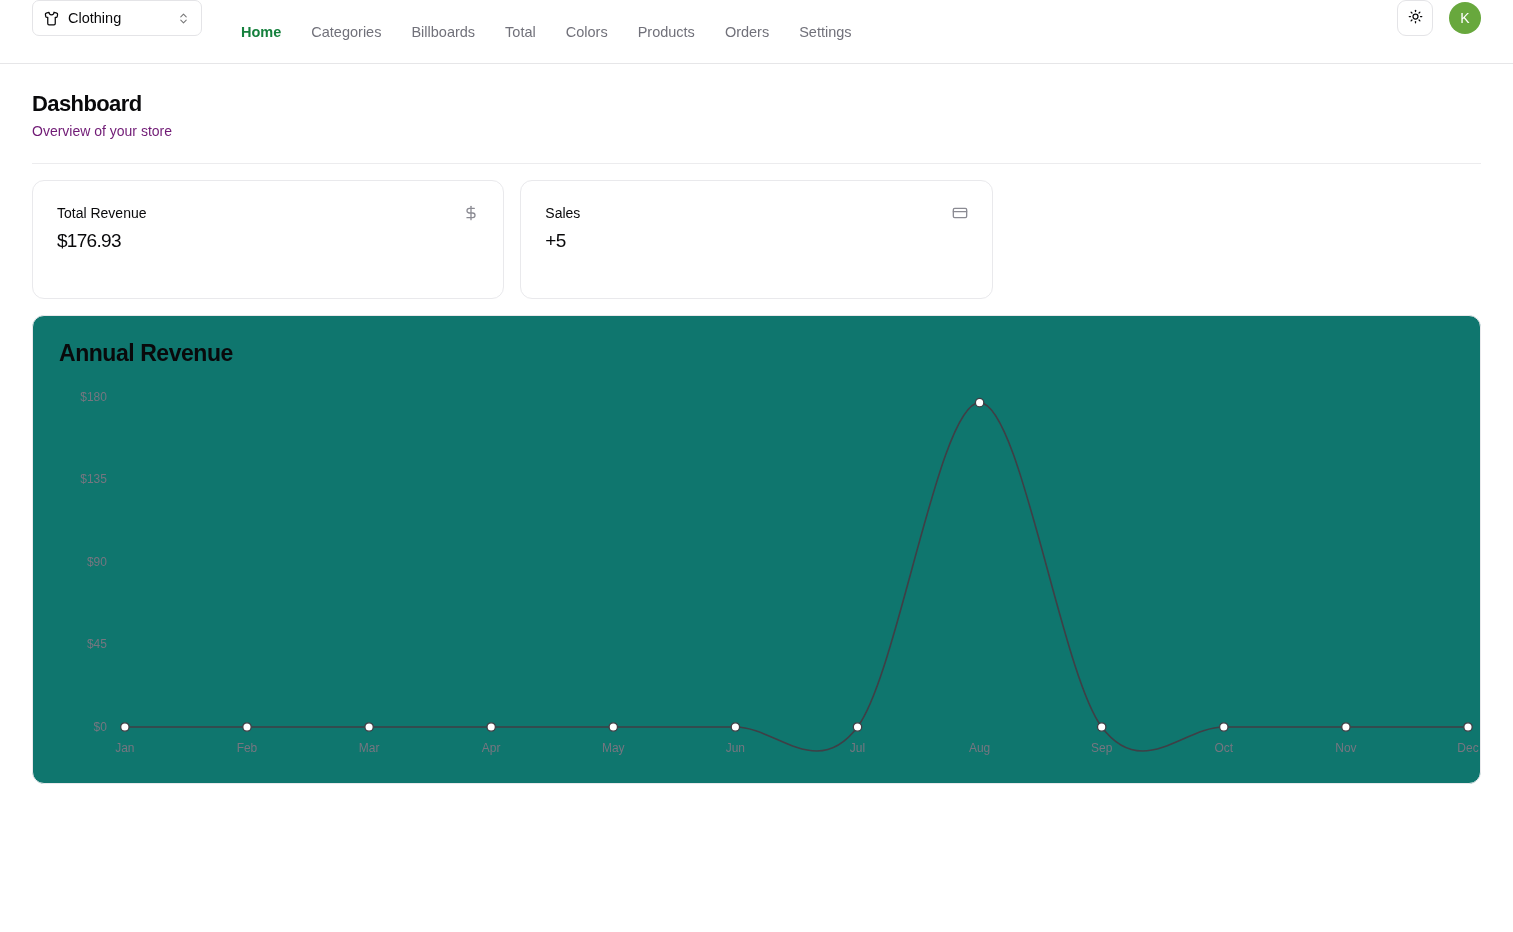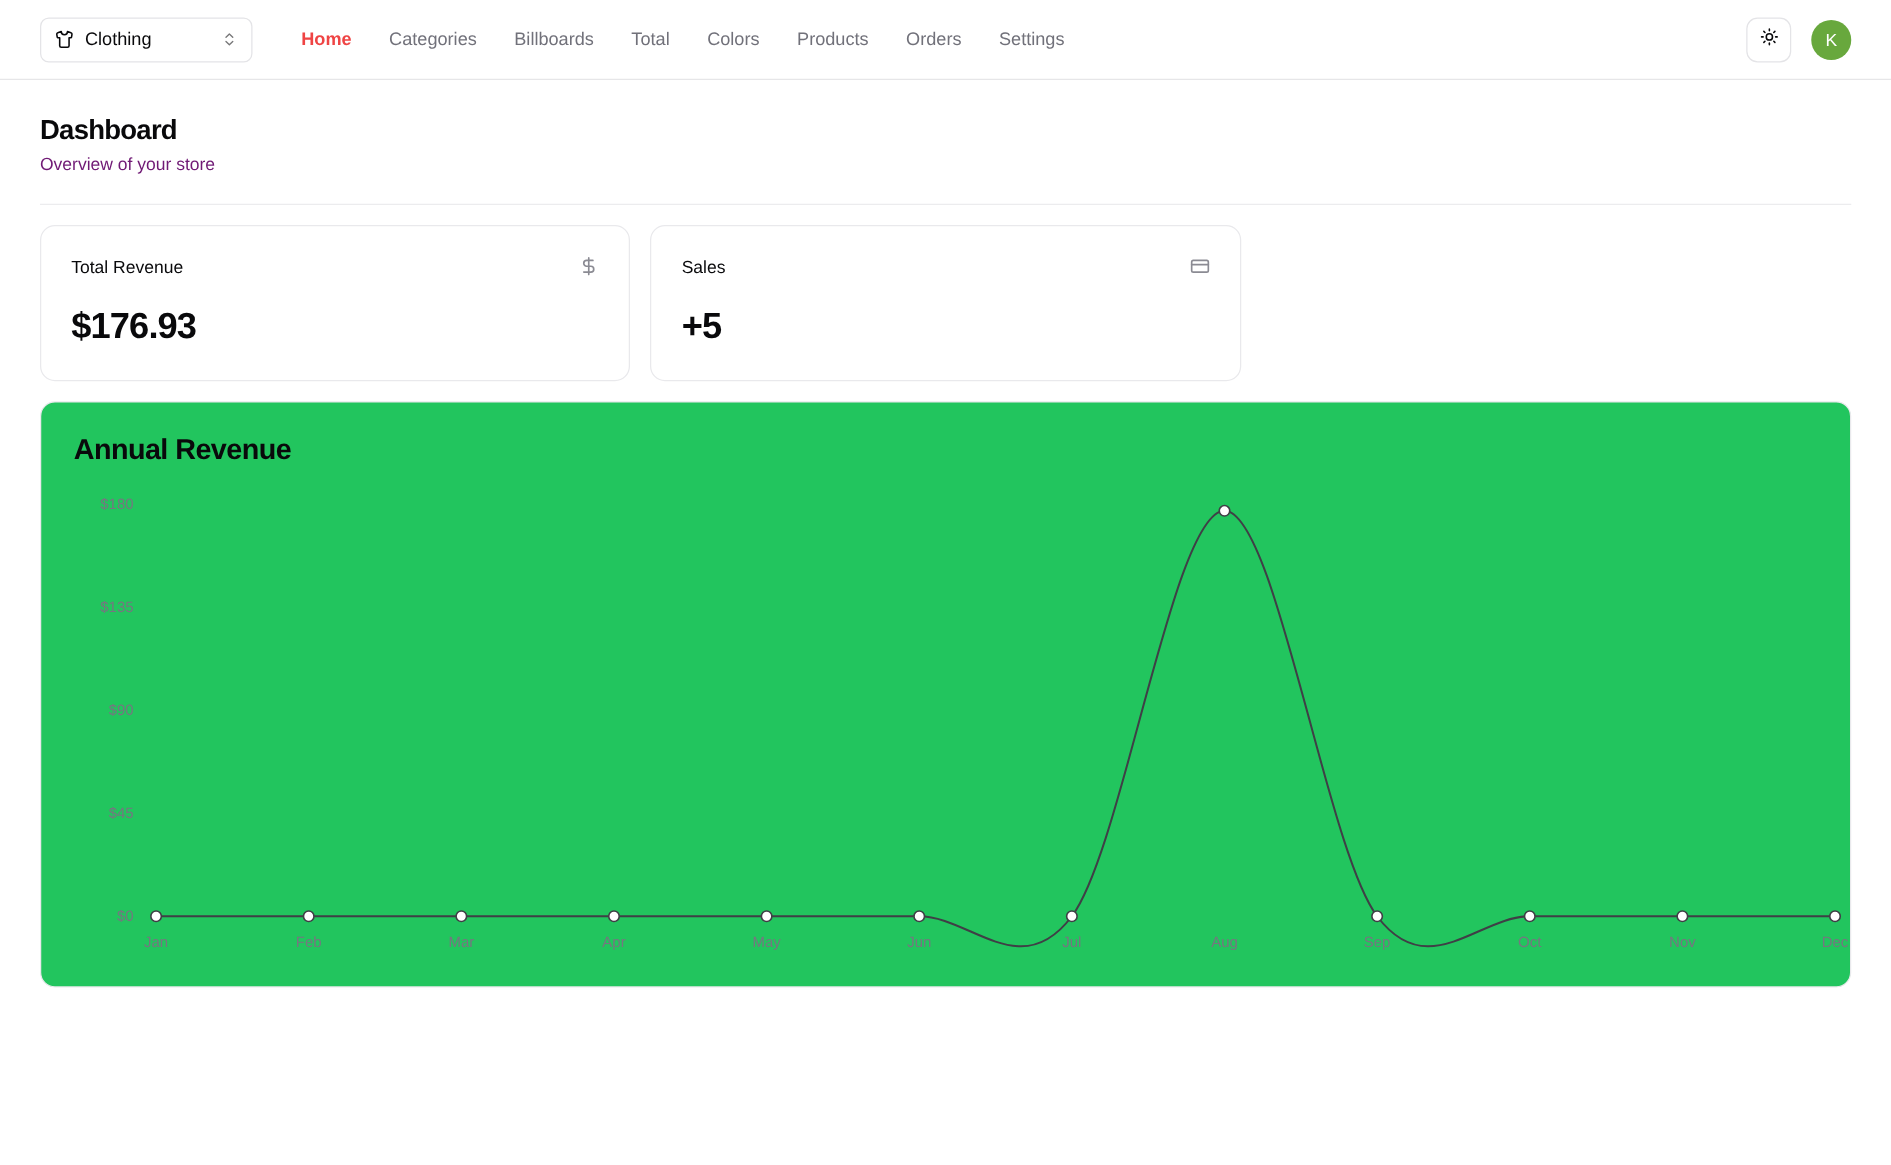--- a/index.html
+++ b/index.html
@@ -10,21 +10,21 @@
     font-family: "Liberation Sans", sans-serif;
     color: #09090b;
     overflow: hidden;
   }
 
   
   .navbar {
     height: 64px;
     border-bottom: 1px solid #e6e6e8;
     display: flex;
-    align-items: center;
+    align-items: flex-start;
     padding: 0 32px;
     gap: 0;
   }
   .store-switcher {
     width: 170px;
     height: 36px;
     border: 1px solid #e4e4e7;
     border-radius: 7px;
     display: flex;
     align-items: center;
@@ -52,21 +52,21 @@
   .mainnav a {
     font-size: 14.5px;
     text-decoration: none;
     padding: 0 15px;
     white-space: nowrap;
     color: #71717a;
     font-weight: 500;
     line-height: 64px;
     display: inline-block;
   }
-  .mainnav a.active { color: #ef4444; font-weight: 700; }
+  .mainnav a.active { color: #15803d; font-weight: 700; }
 
   .nav-right {
     margin-left: auto;
     display: flex;
     align-items: center;
     gap: 16px;
   }
   .theme-toggle {
     width: 36px; height: 36px;
     border: 1px solid #e4e4e7;
@@ -126,32 +126,32 @@
     align-items: center;
     justify-content: space-between;
   }
   .stat-title {
     font-size: 14px;
     font-weight: 500;
     color: #09090b;
   }
   .stat-icon { color: #8b8b93; display: flex; }
   .stat-value {
-    font-size: 29px;
-    font-weight: 700;
+    font-size: 19px;
+    font-weight: 400;
     letter-spacing: -0.7px;
-    margin-top: 24px;
+    margin-top: 9px;
     color: #09090b;
   }
 
   
   .chart-card {
     border: 1px solid #e9e9ec;
     border-radius: 12px;
-    background: #22c55e;
+    background: #0f766e;
     margin-top: 16px;
     padding: 24px 0 0 0;
   }
   .chart-title {
     font-size: 23px;
     font-weight: 700;
     letter-spacing: -0.45px;
     padding: 0 26px;
     color: #09090b;
   }

